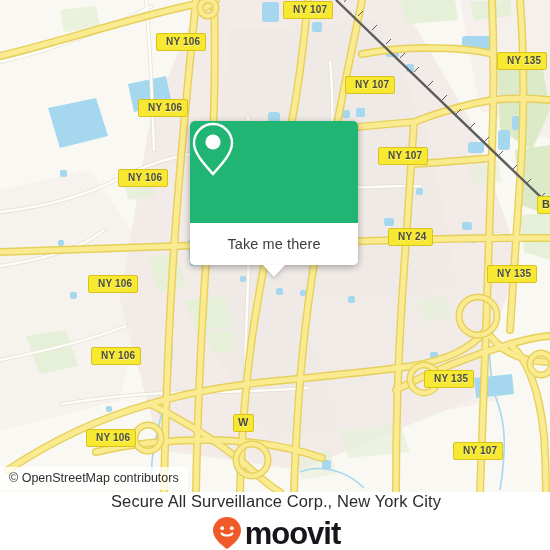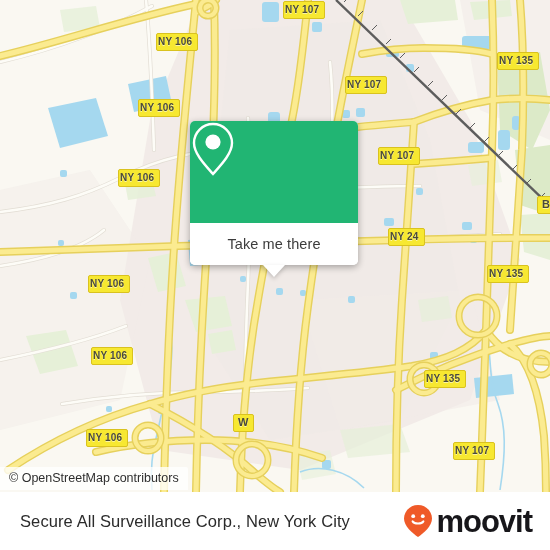--- a/index.html
+++ b/index.html
@@ -18,21 +18,21 @@
   .shield{
     position:absolute;
     background:#f7e831;
     border:1px solid #d9c21f;
     border-radius:2px;
     color:#4a4a3a;
     font-size:10px;
     font-weight:bold;
     letter-spacing:.2px;
     line-height:11px;
-    padding:2px 5px 3px 1px;
+    padding:2px 5px 3px 9px;
     white-space:nowrap;
     text-shadow:0 1px 0 rgba(255,255,255,.55);
     box-sizing:border-box;
   }
   .shield.sq{padding:2px 4px 3px 4px;font-size:11px;}
 
   
   #popup{
     position:absolute;left:190px;top:121px;width:168px;
     border-radius:5px;
@@ -68,21 +68,21 @@
     padding:4px 9px 5px 9px;
     white-space:nowrap;
     border-radius:0 2px 0 0;
   }
 
   
   #footer{
     position:absolute;left:0;top:492px;width:550px;height:58px;
     background:rgba(255,255,255,.90);
     display:flex;align-items:center;justify-content:space-between;
-    box-sizing:border-box;padding:0 18px 0 20px;
+    box-sizing:border-box;padding:0 18px 0 20px;flex-direction:column;
   }
   #footer-title{color:#2b2b2b;font-size:16.5px;letter-spacing:.1px;white-space:nowrap;}
   #brand{display:flex;align-items:center;gap:3px;}
   #brand-word{
     color:#17161a;font-size:31px;font-weight:bold;letter-spacing:-1px;
     line-height:31px;
   }
 </style>
 </head>
 <body>

